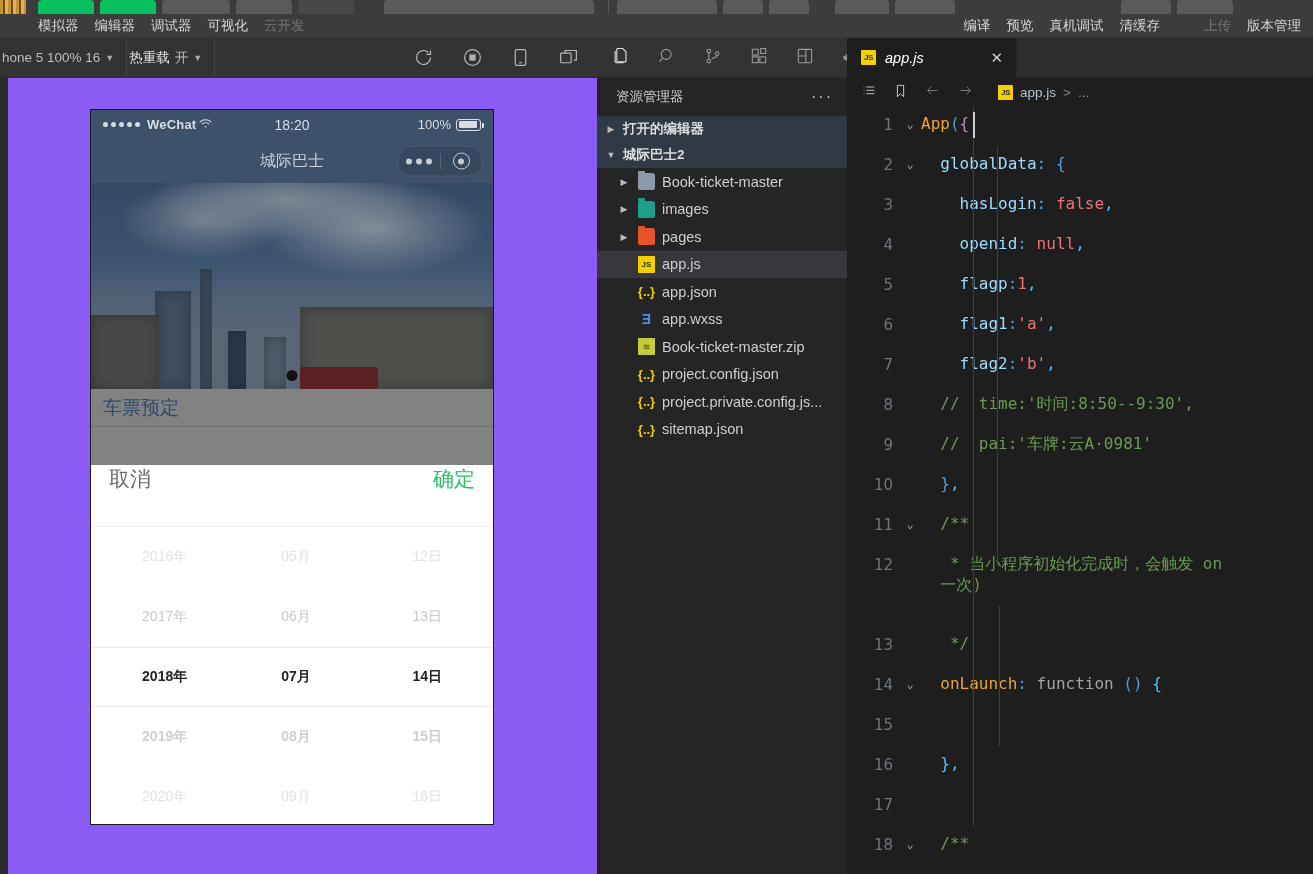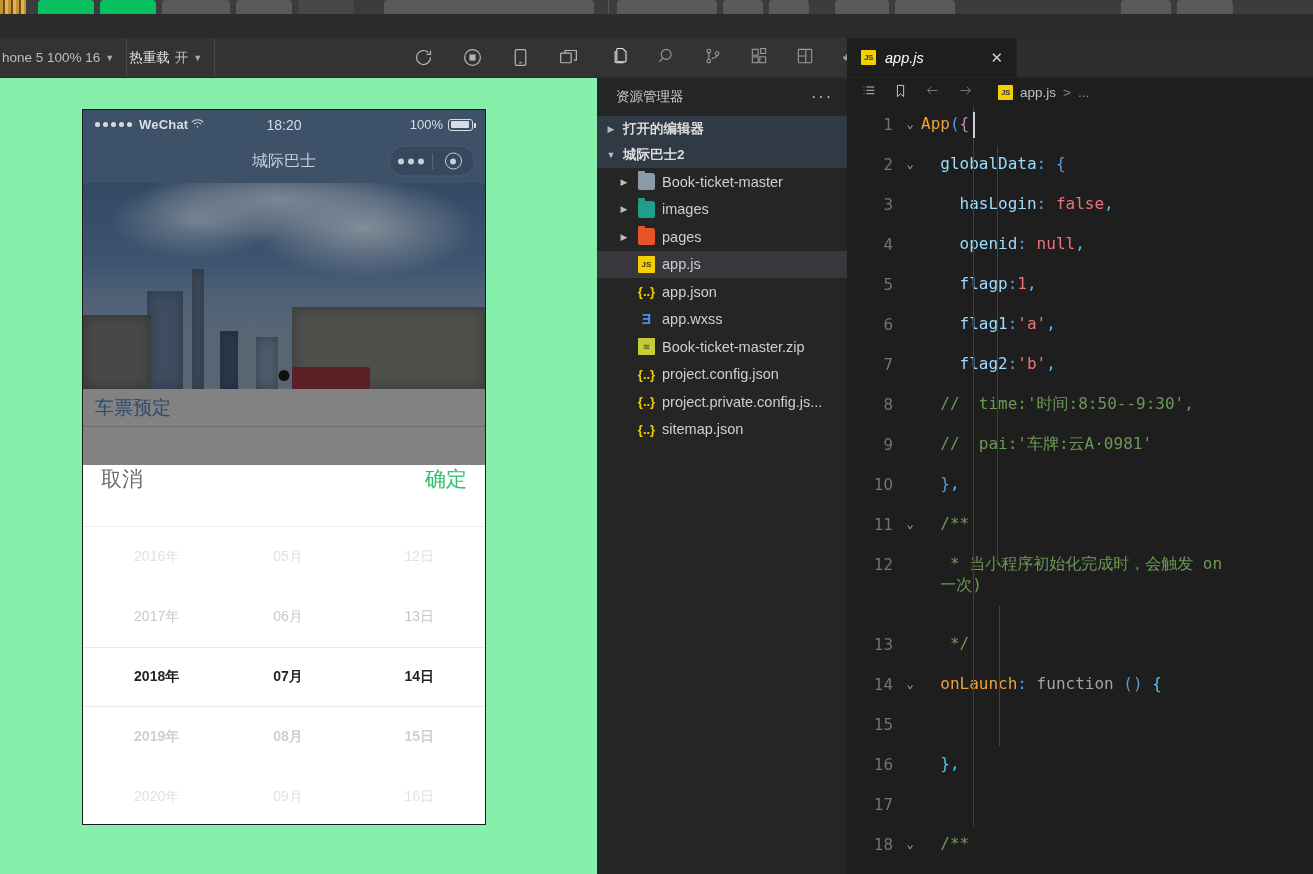--- a/index.html
+++ b/index.html
@@ -67,22 +67,22 @@
   }
   .js-badge {
     width: 15px; height: 15px; background: #f5d000; color: #333; font-size: 8px;
     font-weight: bold; font-style: normal; display: flex; align-items: center;
     justify-content: center; border-radius: 1px; letter-spacing: -.5px;
   }
   .tab .tabclose { margin-left: auto; color: #cfcfcf; font-size: 15px; font-style: normal; padding-left: 18px; }
 
   
   .sim-panel {
-    position: absolute; left: 0; top: 78px; width: 597px; height: 796px;
-    background: #86efac;
+    position: absolute; left: 8px; top: 78px; width: 597px; height: 796px;
+    background: #8b5cf6;
     padding-left: 48px;
   }
   .phone {
     position: absolute; left: 83px; top: 32px; width: 402px; height: 714px;
     background: #fff; overflow: hidden; box-shadow: 0 0 0 1px #1c1c1c;
   }
   .statusbar {
     height: 29px; background: #3d5169; display: flex; align-items: center;
     padding: 0 12px; color: #d8dde4; font-size: 13px; position: relative;
   }
@@ -247,20 +247,39 @@
     <div class="chrome-sep"></div>
     <div class="cbtn" style="width:100px"></div>
     <div class="cbtn" style="width:40px"></div>
     <div class="cbtn" style="width:40px"></div>
     <div class="cbtn" style="width:54px;margin-left:20px"></div>
     <div class="cbtn" style="width:60px"></div>
     <div class="cbtn" style="width:50px;margin-left:160px"></div>
     <div class="cbtn" style="width:56px"></div>
   </div>
 
+  <div class="menurow">
+    <div class="menu-left">
+      <span class="menuitem">模拟器</span>
+      <span class="menuitem">编辑器</span>
+      <span class="menuitem">调试器</span>
+      <span class="menuitem">可视化</span>
+      <span class="menuitem dim">云开发</span>
+    </div>
+    <div class="menu-center">
+      <span class="menuitem">编译</span>
+      <span class="menuitem">预览</span>
+      <span class="menuitem">真机调试</span>
+      <span class="menuitem">清缓存</span>
+    </div>
+    <div class="menu-right">
+      <span class="menuitem dim">上传</span>
+      <span class="menuitem">版本管理</span>
+    </div>
+  </div>
 
   <div class="toolrow">
 
     <div class="sim-toolbar">
       <div class="sim-select">
         <span>hone 5 100% 16</span>
         <span class="caret">▼</span>
       </div>
       <div class="sim-select b2">
         <span style="color:#e0e0e0">热重载</span>

